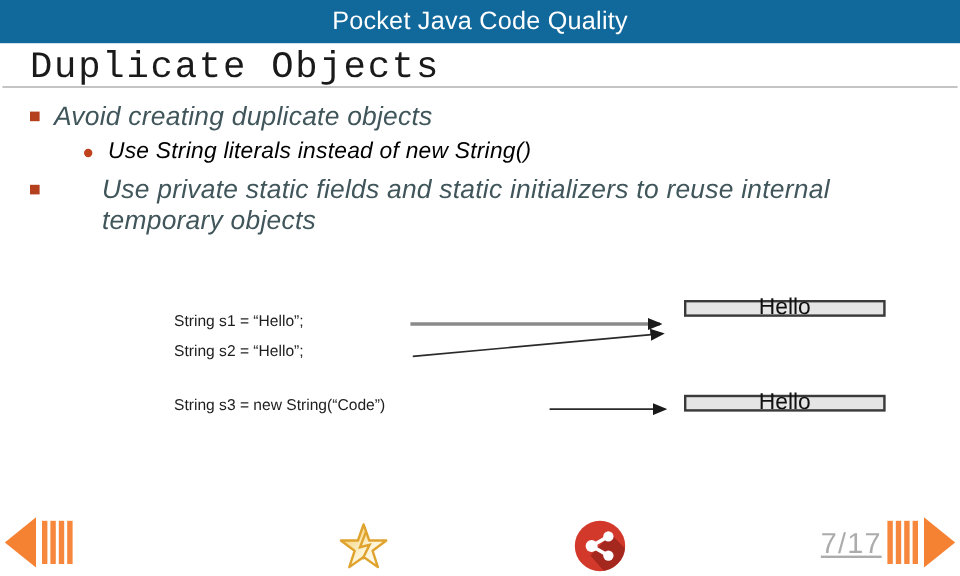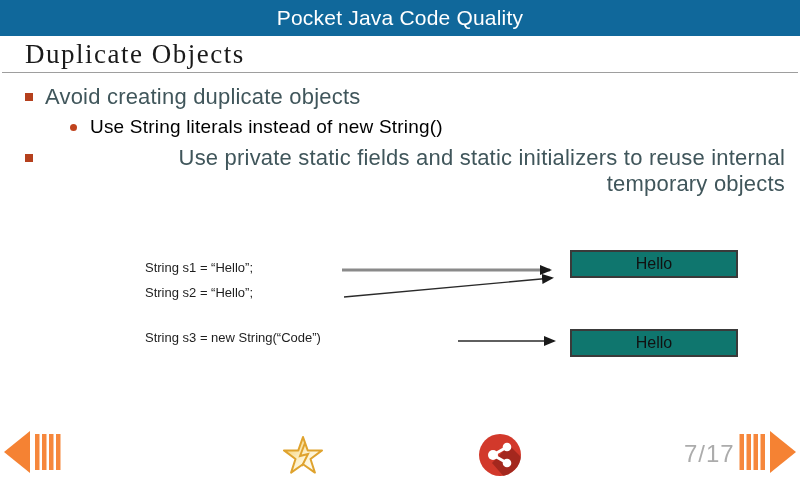--- a/index.html
+++ b/index.html
@@ -1,67 +1,67 @@
 <!DOCTYPE html>
 <html><head>
 <meta charset="utf-8">
 <style>
   * { margin:0; padding:0; box-sizing:border-box; }
   html,body { background:#444; }
   .screen {
     position:relative; width:800px; height:480px; background:#ffffff;
-    overflow:hidden; font-family:"Liberation Sans", sans-serif;text-align:right;
+    overflow:hidden; font-family:"Liberation Sans", sans-serif;
   }
   
   .app-header {
     position:absolute; left:0; top:0; width:800px; height:36px;
     background:#10689b; color:#fff; display:flex; align-items:center; justify-content:center;
     font-size:21px; font-weight:500; letter-spacing:0.2px;
   }
   
   .slide-title {
-    position:absolute; left:25px; top:39px; font-family:Liberation Serif, serif;
-    font-size:27px; font-weight:400; color:#1a1a1a; letter-spacing:1.5px; white-space:nowrap;
+    position:absolute; left:25px; top:39px; font-family:Liberation Mono, monospace;
+    font-size:31px; font-weight:400; color:#1a1a1a; letter-spacing:1.5px; white-space:nowrap;
   }
   .title-divider {
     position:absolute; left:2px; top:72px; width:796px; height:0;
     border-top:1px solid #9e9e9e;
   }
   
-  .bullet-text { position:absolute; color:#40565b; font-size:22px; letter-spacing:0.2px; }
+  .bullet-text { position:absolute; color:#40565b; font-size:22px; letter-spacing:0.2px;font-style:italic; }
   .bt-1 { left:45px; top:84px; }
   .bt-2 { left:90px; top:116px; font-size:19px; color:#000000; }
   .bt-3 { left:45px; top:145px; width:700px; line-height:26px;margin-left:40px; }
   .marker { position:absolute; background:#b5401d; }
   .mk-1 { left:25px; top:93px; width:8px; height:8px; }
   .mk-2 { left:70px; top:124px; width:7px; height:7px; border-radius:50%; background:#c0431e; }
   .mk-3 { left:25px; top:154px; width:8px; height:8px; }
   
   .code-line {
     position:absolute; left:145px; color:#1e1e1e; font-size:13px; white-space:nowrap;
   }
   .cl-1 { top:260px; } .cl-2 { top:285px; } .cl-3 { top:330px; }
   .heap-box {
-    position:absolute; left:570px; width:168px; height:28px;
-    background:#0f766e; border:2px solid #3a3a3a;
+    position:absolute; left:570px; width:168px; height:14px;
+    background:#e5e5e5; border:2px solid #3a3a3a;
     display:flex; align-items:center; justify-content:center;
-    font-size:16px; color:#111;
+    font-size:19px; color:#111;
   }
   .hb-1 { top:250px; } .hb-2 { top:329px; }
   .arrow-layer { position:absolute; left:335px; top:245px; width:235px; height:115px; }
   
   .nav-btn {
     position:absolute; background:none; border:none; padding:0; cursor:pointer; line-height:0;
   }
   .btn-prev  { left:4px;   top:431px; }
   .btn-star  { left:283px; top:435px; }
   .btn-share { left:478px; top:433px; }
   .btn-next  { left:738px; top:431px; }
   .page-indicator {
-    position:absolute; left:684px; top:440px; font-size:24px; color:#acacac; letter-spacing:1px;
+    position:absolute; left:684px; top:440px; font-size:24px; color:#acacac; letter-spacing:1px;text-decoration:underline;
   }
 </style>
 </head>
 <body>
 
 <div class="screen">
 
   <header class="app-header">
     <span>Pocket Java Code Quality</span>
   </header>

